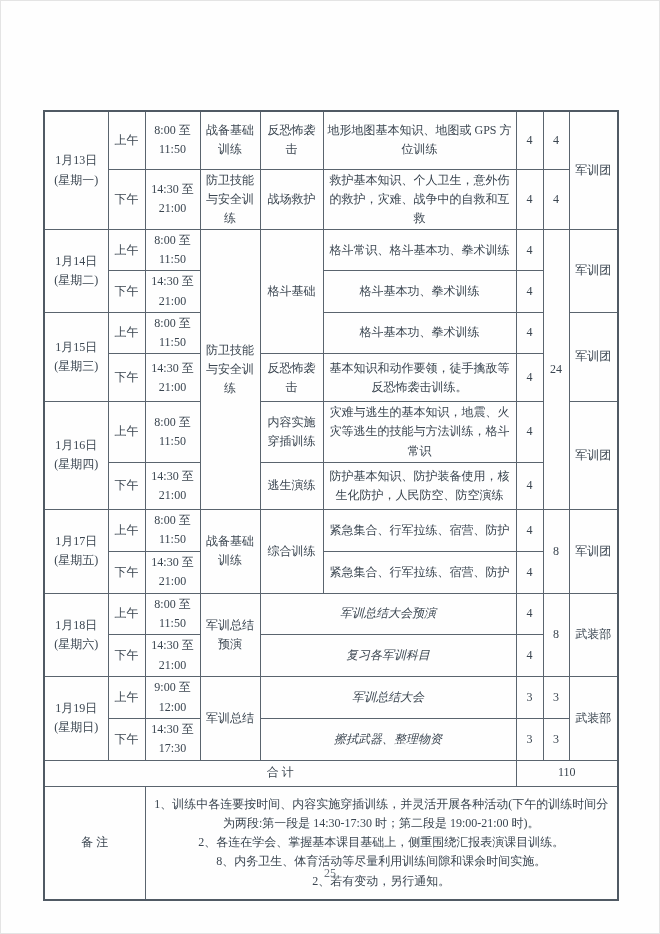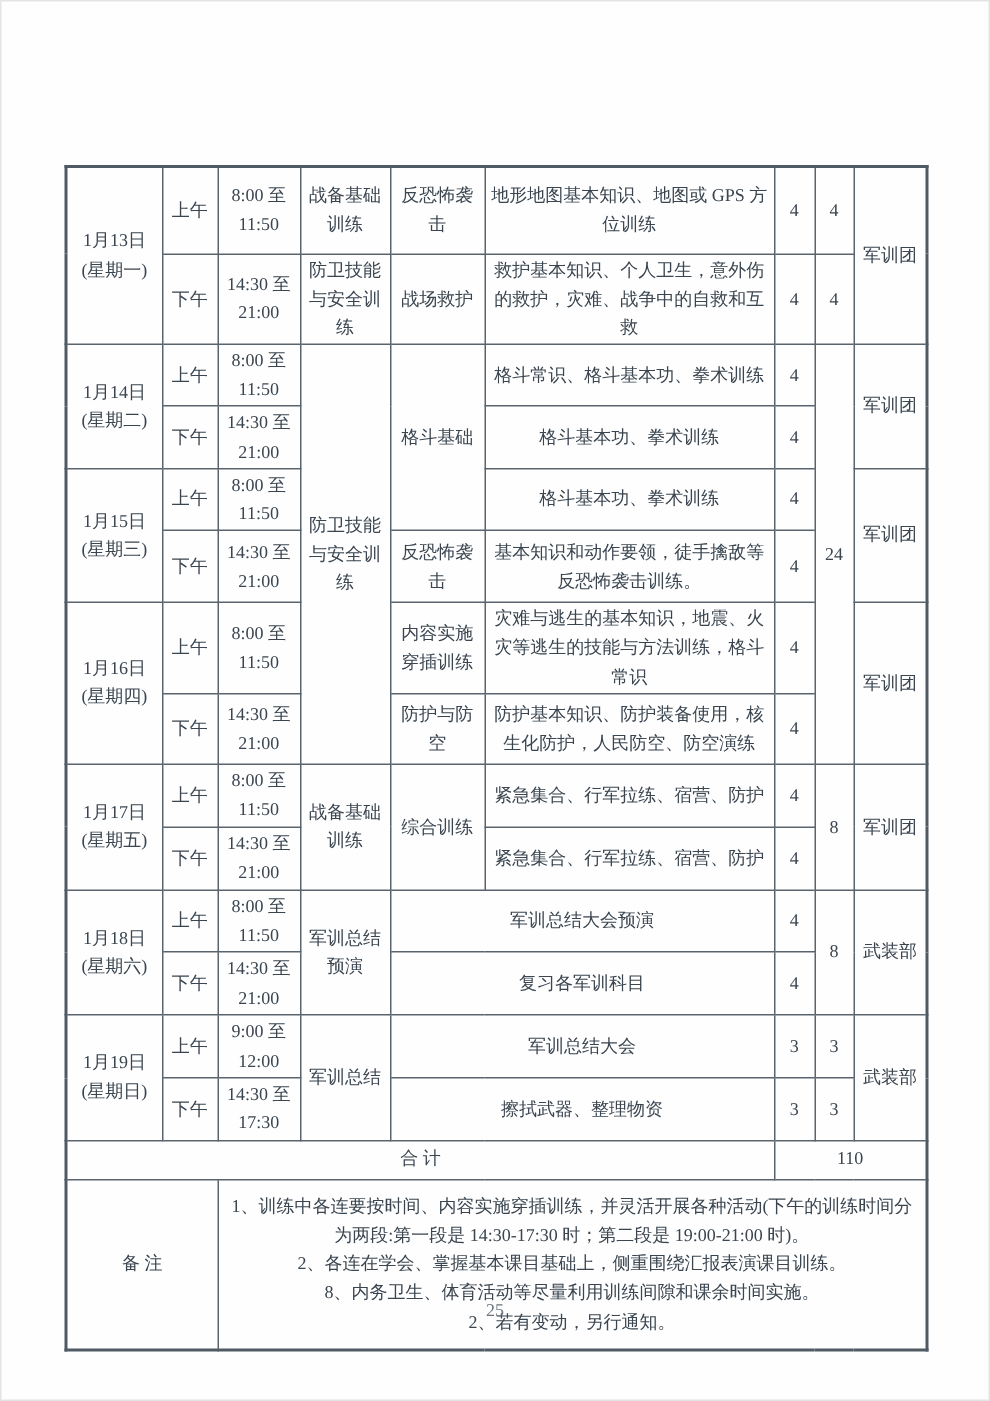--- a/index.html
+++ b/index.html
@@ -22,21 +22,21 @@
     border:1px solid #5a646e;
     text-align:center;
     vertical-align:middle;
     font-size:12px;
     line-height:1.6;
     padding:1px 3px;
     color:#3a4550;
   }
   table.schedule{border:2px solid #505a64;}
   td.content{padding:1px 6px;}
-  td.wide{padding:1px 6px;}
+  td.wide{padding:1px 6px;font-style:italic;}
   td.notes{
     text-align:left;
     padding:6px 10px 6px 14px;
     line-height:1.92;
     vertical-align:middle;
   }
   td.notes div{margin:0;}
   .two-line div{display:block;}
   .page-number{
     position:absolute;left:0;top:866px;width:100%;
@@ -157,21 +157,21 @@
         <td class="content">灾难与逃生的基本知识，地震、火灾等逃生的技能与方法训练，格斗常识</td>
         <td>4</td>
         <td rowspan="2">军训团</td>
       </tr>
       <tr style="height:47px">
         <td>下午</td>
         <td class="two-line">
           <div>14:30 至</div>
           <div>21:00</div>
         </td>
-        <td>防护与防空</td>
+        <td>逃生演练</td>
         <td class="content">防护基本知识、防护装备使用，核生化防护，人民防空、防空演练</td>
         <td>4</td>
       </tr>
 
       <tr style="height:42px">
         <td rowspan="2" class="two-line">
           <div>1月17日</div>
           <div>(星期五)</div>
         </td>
         <td>上午</td>

